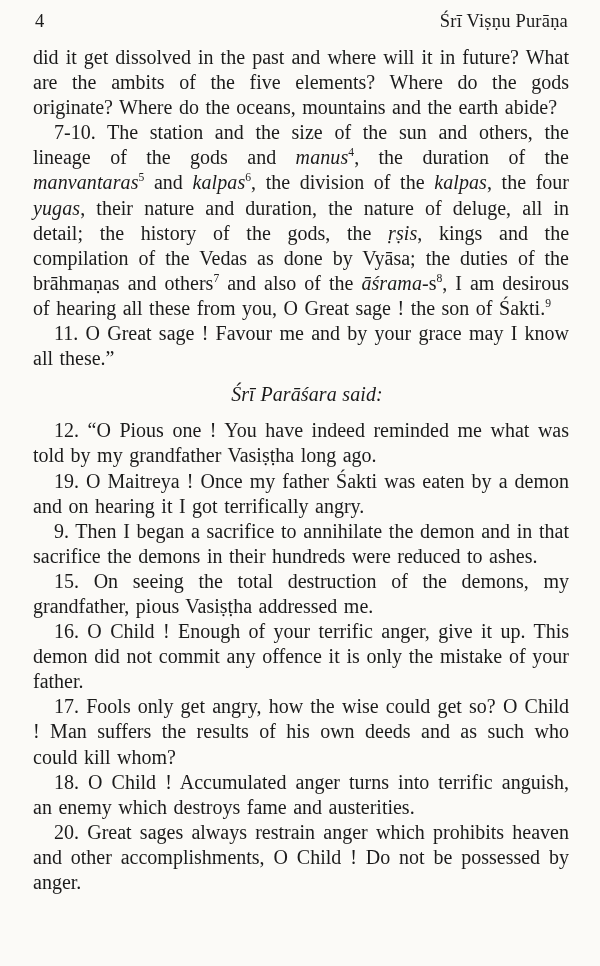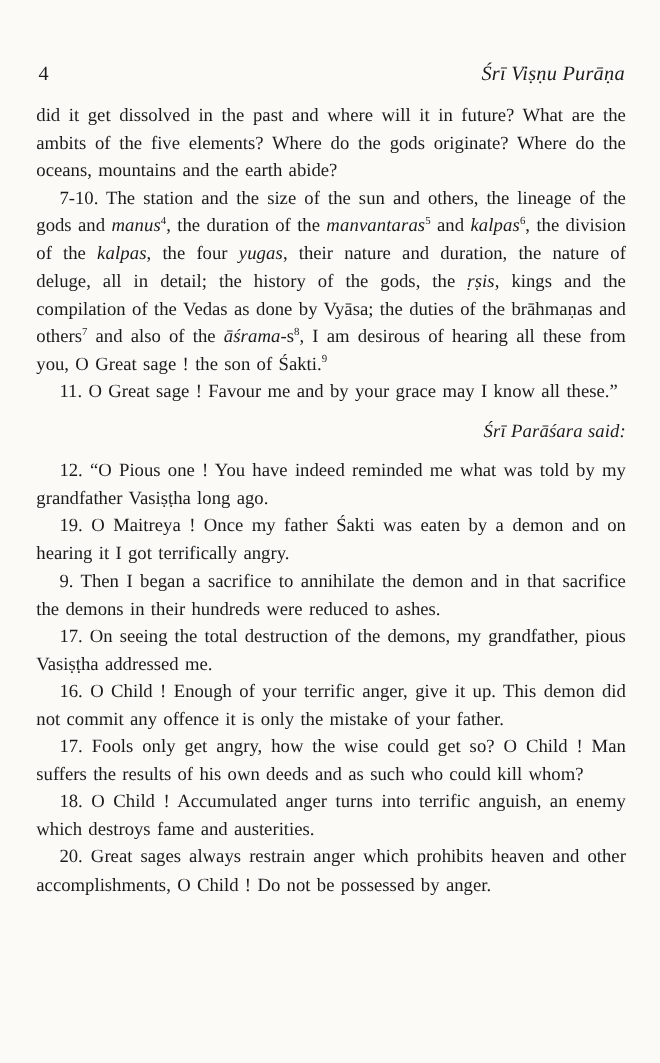--- a/index.html
+++ b/index.html
@@ -15,35 +15,35 @@
   }
   .running-header {
     display: flex;
     justify-content: space-between;
     align-items: baseline;
     padding: 10px 32px 0 35px;
     font-size: 18.5px;
     line-height: 22px;
   }
   .pagenum { font-style: normal; }
-  .booktitle { font-style: italic; letter-spacing: 0.2px; margin-top: 47px; }
+  .booktitle { letter-spacing: 0.2px; }
   .textblock {
     padding: 13px 31px 0 33px;
-    font-size: 17px;
+    font-size: 20px;
     line-height: 25.1px;
     text-align: justify;
     word-spacing: 1.5px;
   }
   p.para { margin: 0; padding: 0; }
   p.indent { text-indent: 21px; }
   p.noindent { text-indent: 0; }
   p.speaker {
     margin: 11px 0 11px 12px;
     font-style: italic;
-    text-align: right;
+    text-align: center;
     text-indent: 0;
     word-spacing: 0.5px;
   }
   sup.fnref {
     font-size: 0.58em;
     line-height: 0;
     vertical-align: super;
   }
   i { letter-spacing: 0.1px; font-style: italic; }
 </style>
@@ -56,19 +56,19 @@
     <span class="booktitle">Śrī Viṣṇu Purāṇa</span>
   </div>
   <div class="textblock" id="textblock">
       <p class="para noindent"><span>did it get dissolved in the past and where will it in future? What are the ambits of the five elements? Where do the gods originate? Where do the oceans, mountains and the earth abide?</span></p>
       <p class="para indent"><span>7-10. The station and the size of the sun and others, the lineage of the gods and </span><span><i>manus</i></span><sup class="fnref">4</sup><span>, the duration of the </span><span><i>manvantaras</i></span><sup class="fnref">5</sup><span> and </span><span><i>kalpas</i></span><sup class="fnref">6</sup><span>, the division of the </span><span><i>kalpas</i></span><span>, the four </span><span><i>yugas</i></span><span>, their nature and duration, the nature of deluge, all in detail; the history of the gods, the </span><span><i>ṛṣis</i></span><span>, kings and the compilation of the Vedas as done by Vyāsa; the duties of the brāhmaṇas and others</span><sup class="fnref">7</sup><span> and also of the </span><span><i>āśrama</i></span><span>-s</span><sup class="fnref">8</sup><span>, I am desirous of hearing all these from you, O Great sage ! the son of Śakti.</span><sup class="fnref">9</sup></p>
       <p class="para indent"><span>11. O Great sage ! Favour me and by your grace may I know all these.”</span></p>
       <p class="para speaker"><span><i>Śrī Parāśara said:</i></span></p>
       <p class="para indent"><span>12. “O Pious one ! You have indeed reminded me what was told by my grandfather Vasiṣṭha long ago.</span></p>
       <p class="para indent"><span>19. O Maitreya ! Once my father Śakti was eaten by a demon and on hearing it I got terrifically angry.</span></p>
       <p class="para indent"><span>9. Then I began a sacrifice to annihilate the demon and in that sacrifice the demons in their hundreds were reduced to ashes.</span></p>
-      <p class="para indent"><span>17. On seeing the total destruction of the demons, my grandfather, pious Vasiṣṭha addressed me.</span></p>
+      <p class="para indent"><span>15. On seeing the total destruction of the demons, my grandfather, pious Vasiṣṭha addressed me.</span></p>
       <p class="para indent"><span>16. O Child ! Enough of your terrific anger, give it up. This demon did not commit any offence it is only the mistake of your father.</span></p>
       <p class="para indent"><span>17. Fools only get angry, how the wise could get so? O Child ! Man suffers the results of his own deeds and as such who could kill whom?</span></p>
       <p class="para indent"><span>18. O Child ! Accumulated anger turns into terrific anguish, an enemy which destroys fame and austerities.</span></p>
       <p class="para indent"><span>20. Great sages always restrain anger which prohibits heaven and other accomplishments, O Child ! Do not be possessed by anger.</span></p>
     </div>
 </div>
 
 </body></html>

